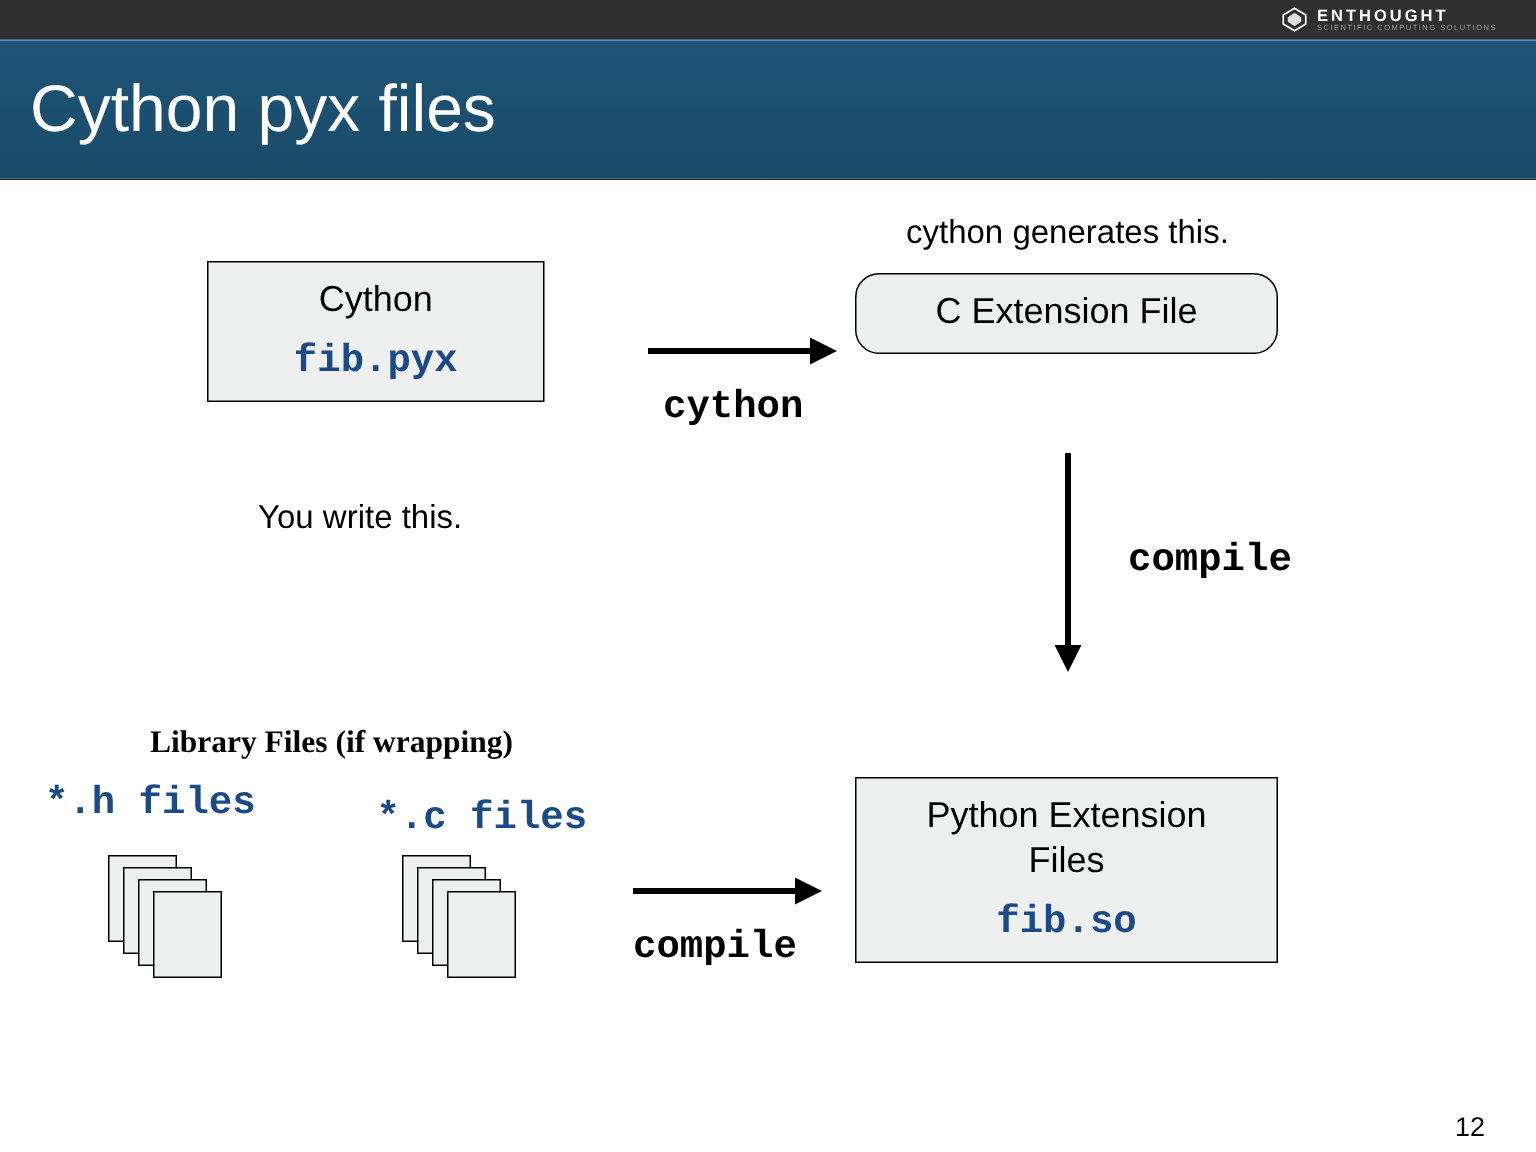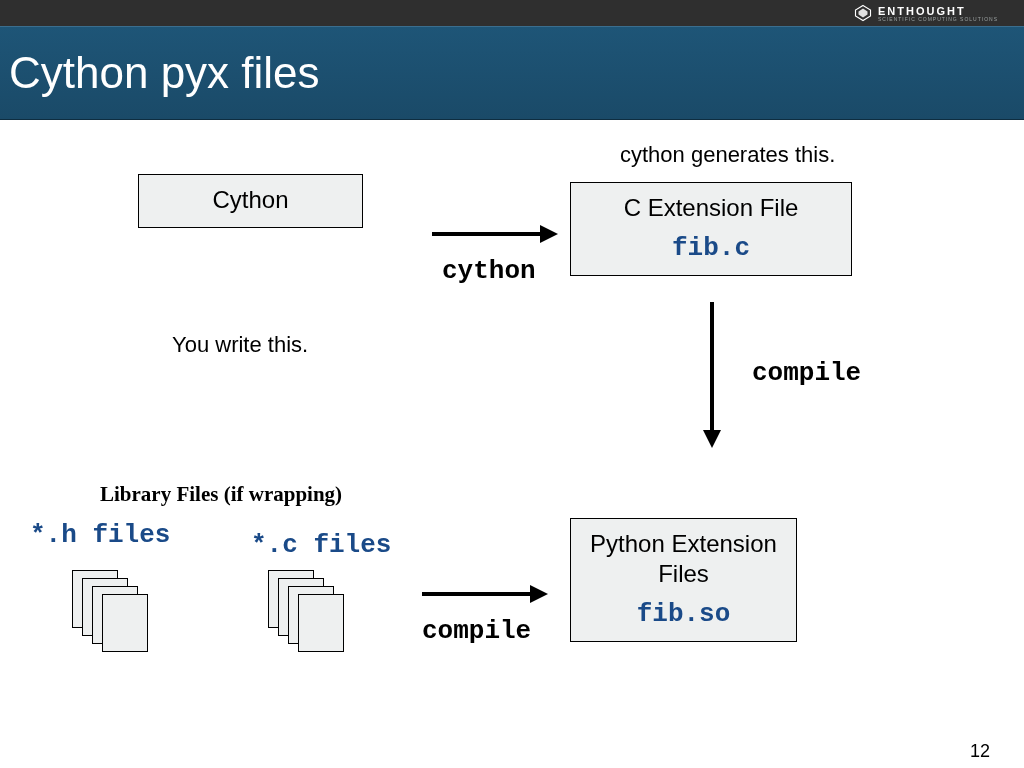--- a/index.html
+++ b/index.html
@@ -41,21 +41,21 @@
     line-height: 1;
   }
   .titlebar {
     width: 100%;
     height: 94px;
     background: linear-gradient(#1e5577, #1a4a68);
     border-top: 1px solid #3b6e8e;
     border-bottom: 1px solid #0e2d40;
     display: flex;
     align-items: center;
-    padding-left: 9px;
+    padding-left: 20px;
   }
   .title {
     color: #ffffff;
     font-size: 44px;
     font-weight: 400;
   }
   .canvas {
     position: relative;
     width: 100%;
     height: calc(100% - 120px);
@@ -144,33 +144,33 @@
 </div>
 
 <div class="titlebar">
   <div class="title">Cython pyx files</div>
 </div>
 
 <div class="canvas">
 
   <div class="box" style="left:138px; top:54px; width:225px;">
     <div class="box-title">Cython</div>
+    <div class="box-file">fib.pyx</div>
   </div>
   <div class="caption" style="left:172px; top:212px;">You write this.</div>
 
   <svg class="arrow" style="left:430px; top:102px;" width="130" height="24">
     <line x1="2" y1="12" x2="110" y2="12" stroke="#000" stroke-width="4"></line>
     <polygon points="110,3 128,12 110,21" fill="#000"></polygon>
   </svg>
   <div class="mono-label" style="left:442px; top:136px;">cython</div>
 
-  <div class="caption" style="left:604px; top:22px;margin-left:16px;">cython generates this.</div>
-  <div class="box" style="left:570px; top:62px; width:282px;">
+  <div class="caption" style="left:604px; top:22px;">cython generates this.</div>
+  <div class="box" style="left:570px; top:62px; width:282px;border-radius:16px;">
     <div class="box-title">C Extension File</div>
-    <div class="box-file">fib.c</div>
   </div>
 
   <svg class="arrow" style="left:700px; top:180px;" width="24" height="150">
     <line x1="12" y1="2" x2="12" y2="130" stroke="#000" stroke-width="4"></line>
     <polygon points="3,130 12,148 21,130" fill="#000"></polygon>
   </svg>
   <div class="mono-label" style="left:752px; top:238px;">compile</div>
 
   <div class="libhdr" style="left:100px; top:362px;">Library Files (if wrapping)</div>
   <div class="libfiles" style="left:30px; top:400px;">*.h files</div>
@@ -188,20 +188,20 @@
     <div class="pg" style="left:20px; top:16px;"></div>
     <div class="pg" style="left:30px; top:24px;"></div>
   </div>
 
   <svg class="arrow" style="left:420px; top:462px;" width="130" height="24">
     <line x1="2" y1="12" x2="110" y2="12" stroke="#000" stroke-width="4"></line>
     <polygon points="110,3 128,12 110,21" fill="#000"></polygon>
   </svg>
   <div class="mono-label" style="left:422px; top:496px;">compile</div>
 
-  <div class="box" style="left:570px; top:398px; width:227px;">
+  <div class="box" style="left:570px; top:398px; width:282px;">
     <div class="box-title">Python Extension</div>
     <div class="box-title">Files</div>
     <div class="box-file">fib.so</div>
   </div>
 
   <div class="pagenum">12</div>
 </div>
 
 </body></html>

